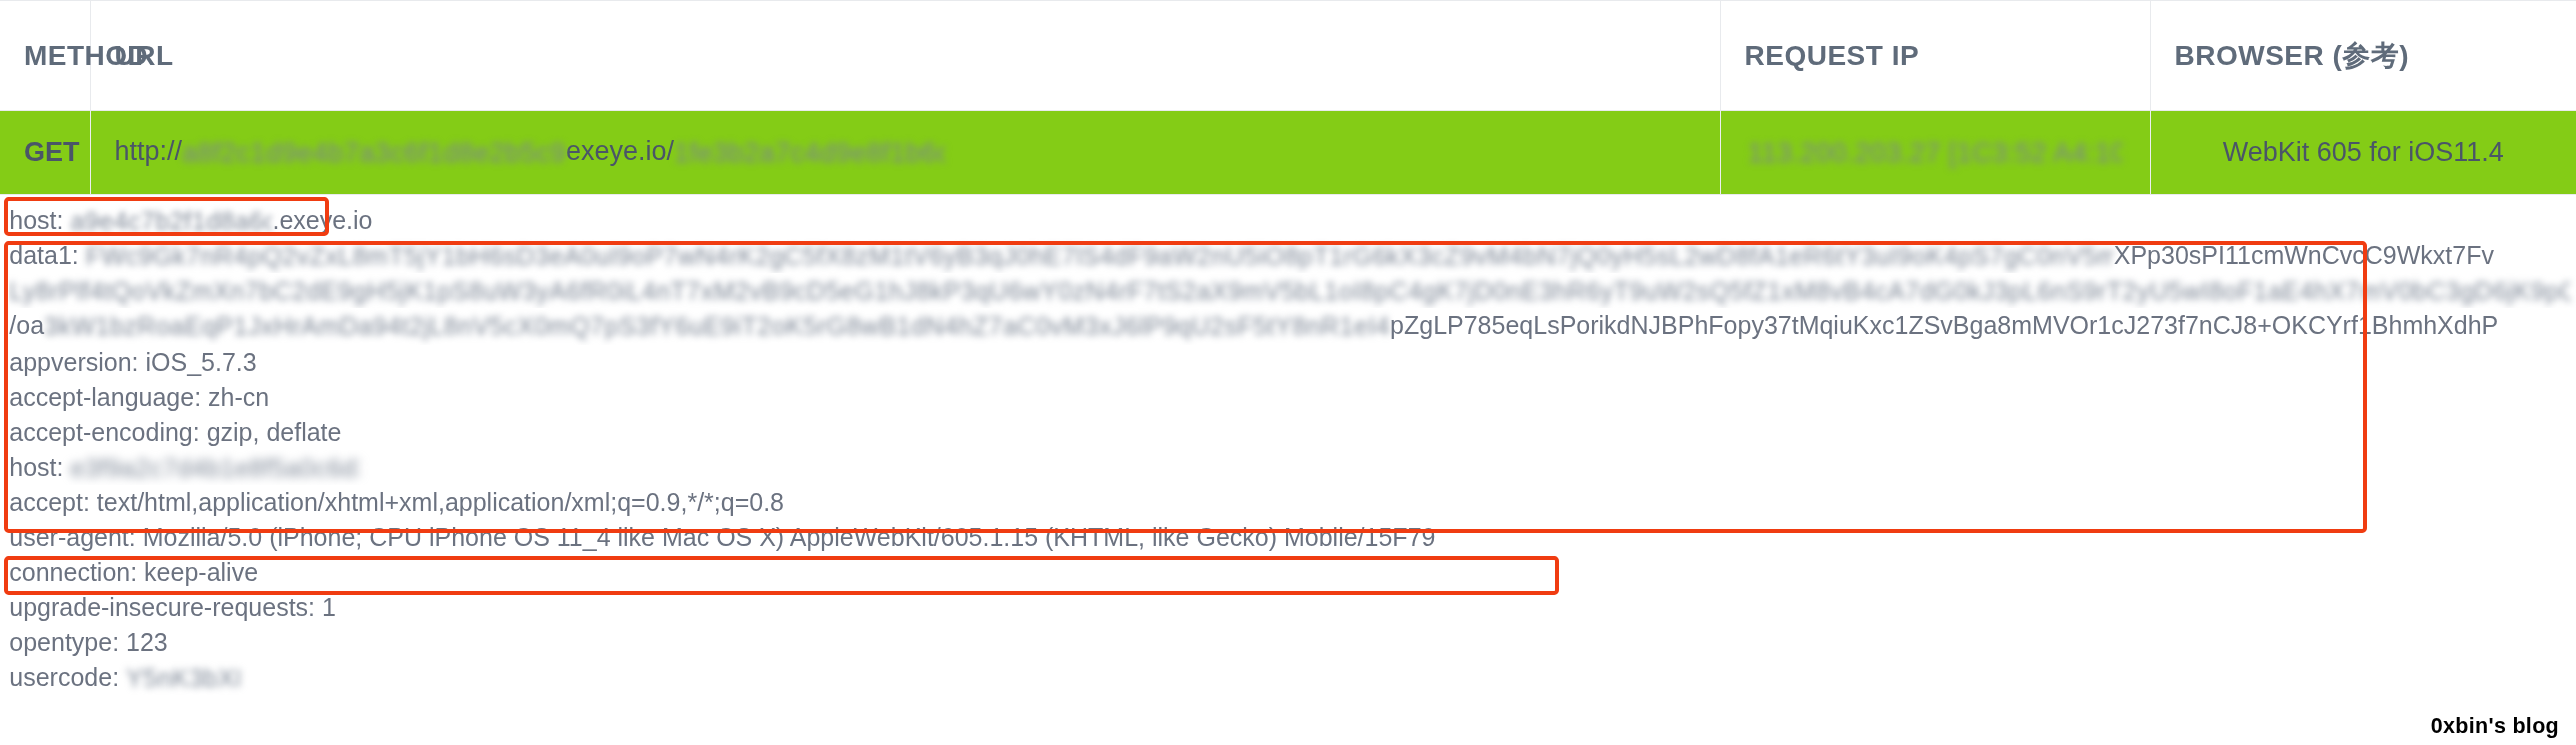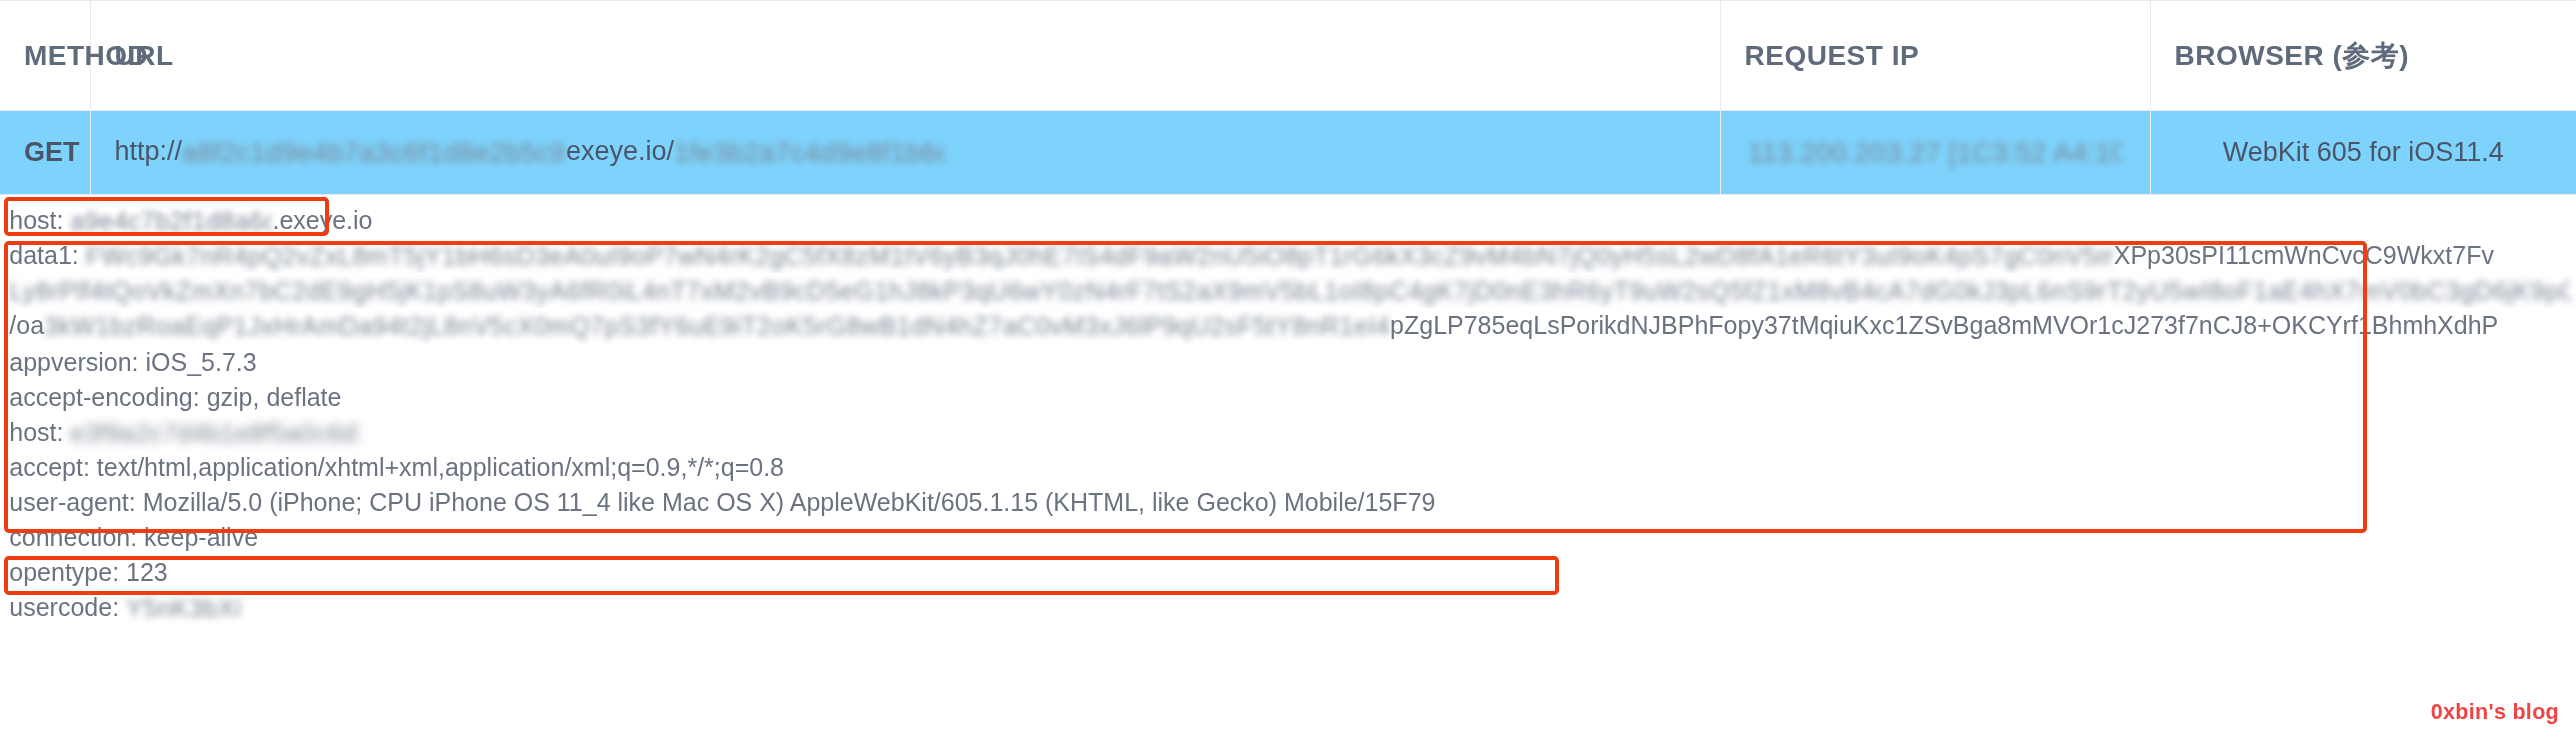--- a/index.html
+++ b/index.html
@@ -27,21 +27,21 @@
   }
   .req-table th:last-child { border-right:none;margin-left:40px; }
   .req-table td {
     height:84px;
     color:#4a5568;
     font-size:27px;
     padding:0 24px;
     vertical-align:middle;
     border-right:0.9px solid #eceef0;
     border-bottom:0.9px solid #e8eaed;
-    background:#7dd3fc;
+    background:#84cc16;
     white-space:nowrap;
     overflow:hidden;
   }
   .req-table td:last-child { border-right:none; }
   .col-method { width:90px; }
   .col-url    { width:1630px; }
   .col-ip     { width:430px; }
   .col-brow   { width:426px; }
   .th-l { text-align:left; }
   .th-c { text-align:left; }
@@ -82,22 +82,22 @@
     pointer-events:none;
   }
   #redbox-host   { left:3.7px;  top:197px; width:325px;  height:39px; }
   #redbox-block  { left:3.7px;  top:241px; width:2363px; height:292px; }
   #redbox-ua     { left:3.7px;  top:556px; width:1555px; height:39px; }
 
   
   .watermark {
     position:absolute;
     right:17px;
-    bottom:21px;
-    color:#ef4444;
+    bottom:7px;
+    color:#000000;
     font-size:21.5px;
     font-weight:bold;
     letter-spacing:0.3px;
   }
   .sheet { position:relative; width:2576px; height:746px; }
 </style>
 </head>
 <body>
 
 <div class="sheet">
@@ -131,27 +131,29 @@
 
     <div class="hdr-line"><span>host: </span><span class="blur blur-sm" style="max-width:202px">a9e4c7b2f1d8a6c3e9b5d2f7c4a1e8</span><span>.exeye.io</span></div>
 
     <div class="hdr-line"><span>data1: </span><span class="blur" style="max-width:2028px">FWc9Gk7nR4pQ2vZxL8mT5jY1bH6sD3eA0uI9oP7wN4rK2gC5fX8zM1tV6yB3qJ0hE7lS4dF9aW2nU5iO8pT1rG6kX3cZ9vM4bN7jQ0yH5sL2wD8fA1eR6tY3uI9oK4pS7gC0nV5mB2xZ8jL1qW6rT4yH9dF3aE7sN0iU5oP2kG8cX1vM6bJ4zQ9wR3tY7lD0fS5aH2nE8iK1pO6gC4xV9mZ3bT7jL0qW5rY8dF2aS6</span><span>XPp30sPI11cm</span><span>WnCvcC9Wkxt7Fv</span></div>
 
     <div class="hdr-line"><span class="blur" style="max-width:2561px">Ly8rPlf4tQoVkZmXn7bC2dE9gH5jK1pS8uW3yA6fR0iL4nT7xM2vB9cD5eG1hJ8kP3qU6wY0zN4rF7tS2aX9mV5bL1oI8pC4gK7jD0nE3hR6yT9uW2sQ5fZ1xM8vB4cA7dG0kJ3pL6nS9rT2yU5wI8oF1aE4hX7mV0bC3gD6jK9pQ2sN5tR8yL1uW4zA7fI0oE3hM6xV9bG2cD5kJ8pT1nS4rY7wU0zQ3aF6iL9oX2mE5hB8vC1gK4dJ7p</span></div>
 
     <div class="hdr-line tall"><span>/oa</span><span class="blur" style="max-width:1346px">3kW1bzRoaEqP1JxHrAmDa94t2jL8nV5cX0mQ7pS3fY6uE9iT2oK5rG8wB1dN4hZ7aC0vM3xJ6lP9qU2sF5tY8nR1eI4oW7gD0kB3zV6cH9mA2pX5jQ8lT1yS4</span><span>pZgLP785eqLsPorikdNJBPhFopy37tMqiuKxc1ZSvBga8mMVOr1cJ273f7nCJ8+O</span><span>KCYrf1BhmhXdhP</span></div>
 
     <div class="hdr-line">appversion: iOS_5.7.3</div>
+    <div class="hdr-line">accept-language: zh-cn</div>
     <div class="hdr-line">accept-encoding: gzip, deflate</div>
 
     <div class="hdr-line"><span>host: </span><span class="blur blur-lg" style="max-width:290px">e3f9a2c7d4b1e8f5a0c6d3b9e2f7a4c1d8b5e0f3a6c9d2b7e4f1a8c5d0b3!!!!</span></div>
 
     <div class="hdr-line">accept: text/html,application/xhtml+xml,application/xml;q=0.9,*/*;q=0.8</div>
     <div class="hdr-line">user-agent: Mozilla/5.0 (iPhone; CPU iPhone OS 11_4 like Mac OS X) AppleWebKit/605.1.15 (KHTML, like Gecko) Mobile/15F79</div>
     <div class="hdr-line">connection: keep-alive</div>
+    <div class="hdr-line">upgrade-insecure-requests: 1</div>
     <div class="hdr-line">opentype: 123</div>
 
     <div class="hdr-line"><span>usercode: </span><span class="blur" style="max-width:114px">Y5nK3bX8Lc2W4q</span></div>
   </div>
 
   <div class="redbox" id="redbox-host"></div>
   <div class="redbox" id="redbox-block"></div>
   <div class="redbox" id="redbox-ua"></div>
 
   <div class="watermark">0xbin's blog</div>

